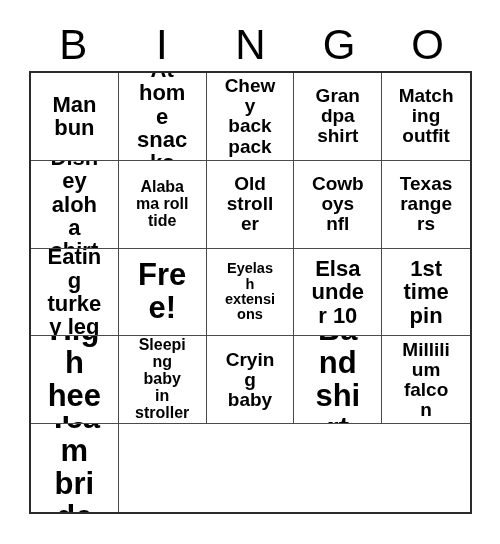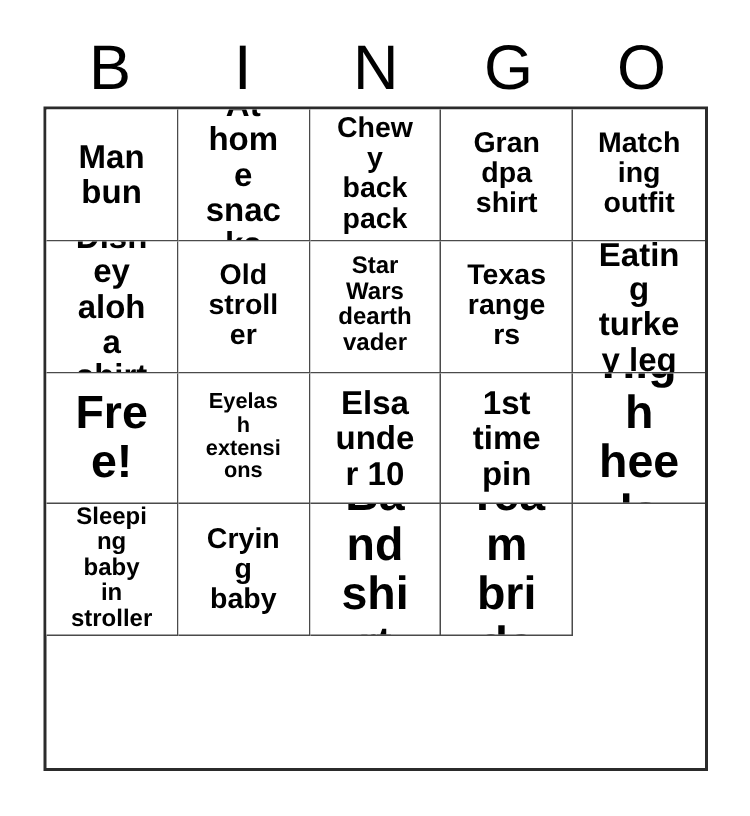--- a/index.html
+++ b/index.html
@@ -122,24 +122,27 @@
         <span class="cell-text fs-sm">Grandpa shirt</span>
       </div>
     <div class="cell">
         <span class="cell-text fs-sm">Matching outfit</span>
       </div>
 
     <div class="cell">
         <span class="cell-text fs-md">Disney aloha shirt</span>
       </div>
     <div class="cell">
+        <span class="cell-text fs-xs">Alabama roll tide</span>
+      </div>
+    <div class="cell">
         <span class="cell-text fs-lg">Old stroller</span>
       </div>
     <div class="cell">
-        <span class="cell-text fs-xs">Star Wars dearth vader</span>
+        <span class="cell-text fs-sm">Cowboys nfl</span>
       </div>
 
     <div class="cell">
         <span class="cell-text fs-sm">Texas rangers</span>
       </div>
     <div class="cell">
         <span class="cell-text fs-md">Eating turkey leg</span>
       </div>
     <div class="cell">
         <span class="cell-text fs-xl">Free!</span>
@@ -161,17 +164,20 @@
     <div class="cell">
         <span class="cell-text fs-xs">Sleeping baby in stroller</span>
       </div>
     <div class="cell">
         <span class="cell-text fs-lg">Crying baby</span>
       </div>
     <div class="cell">
         <span class="cell-text fs-xl">Band shirt</span>
       </div>
     <div class="cell">
+        <span class="cell-text fs-sm">Millilium falcon</span>
+      </div>
+    <div class="cell">
         <span class="cell-text fs-xl">Team bride</span>
       </div>
 
   </div>
 </div>
 
 </body></html>

